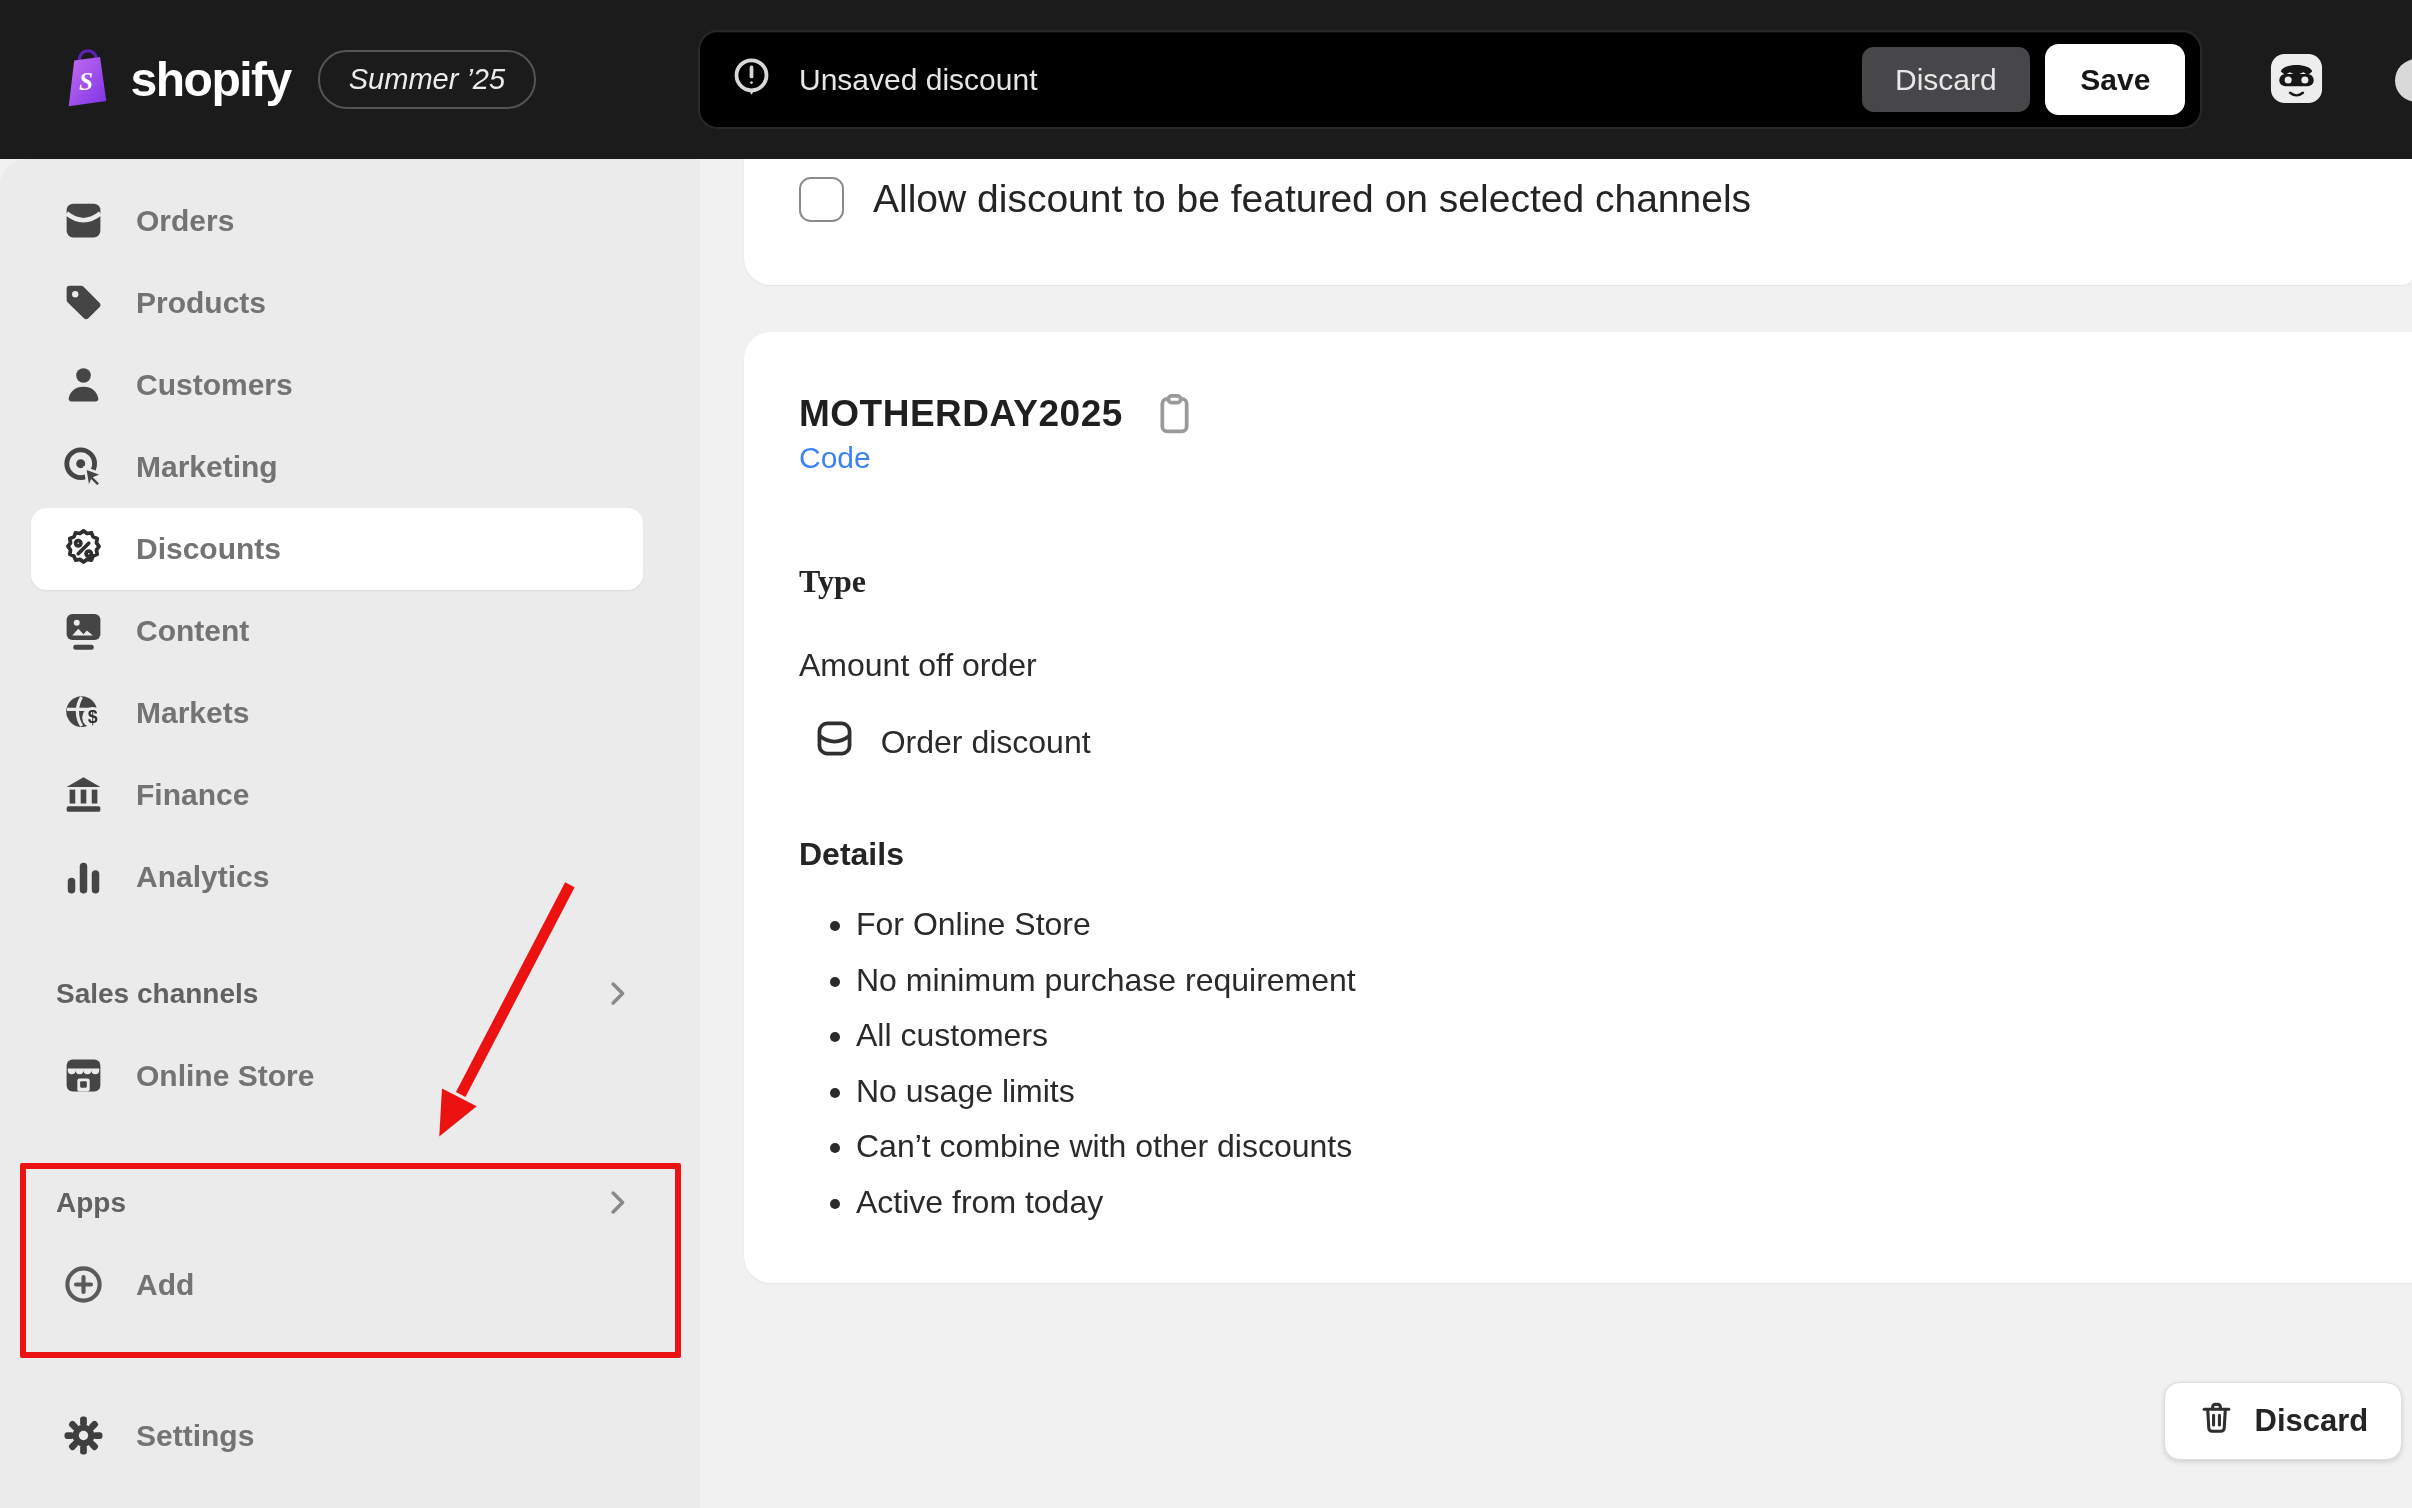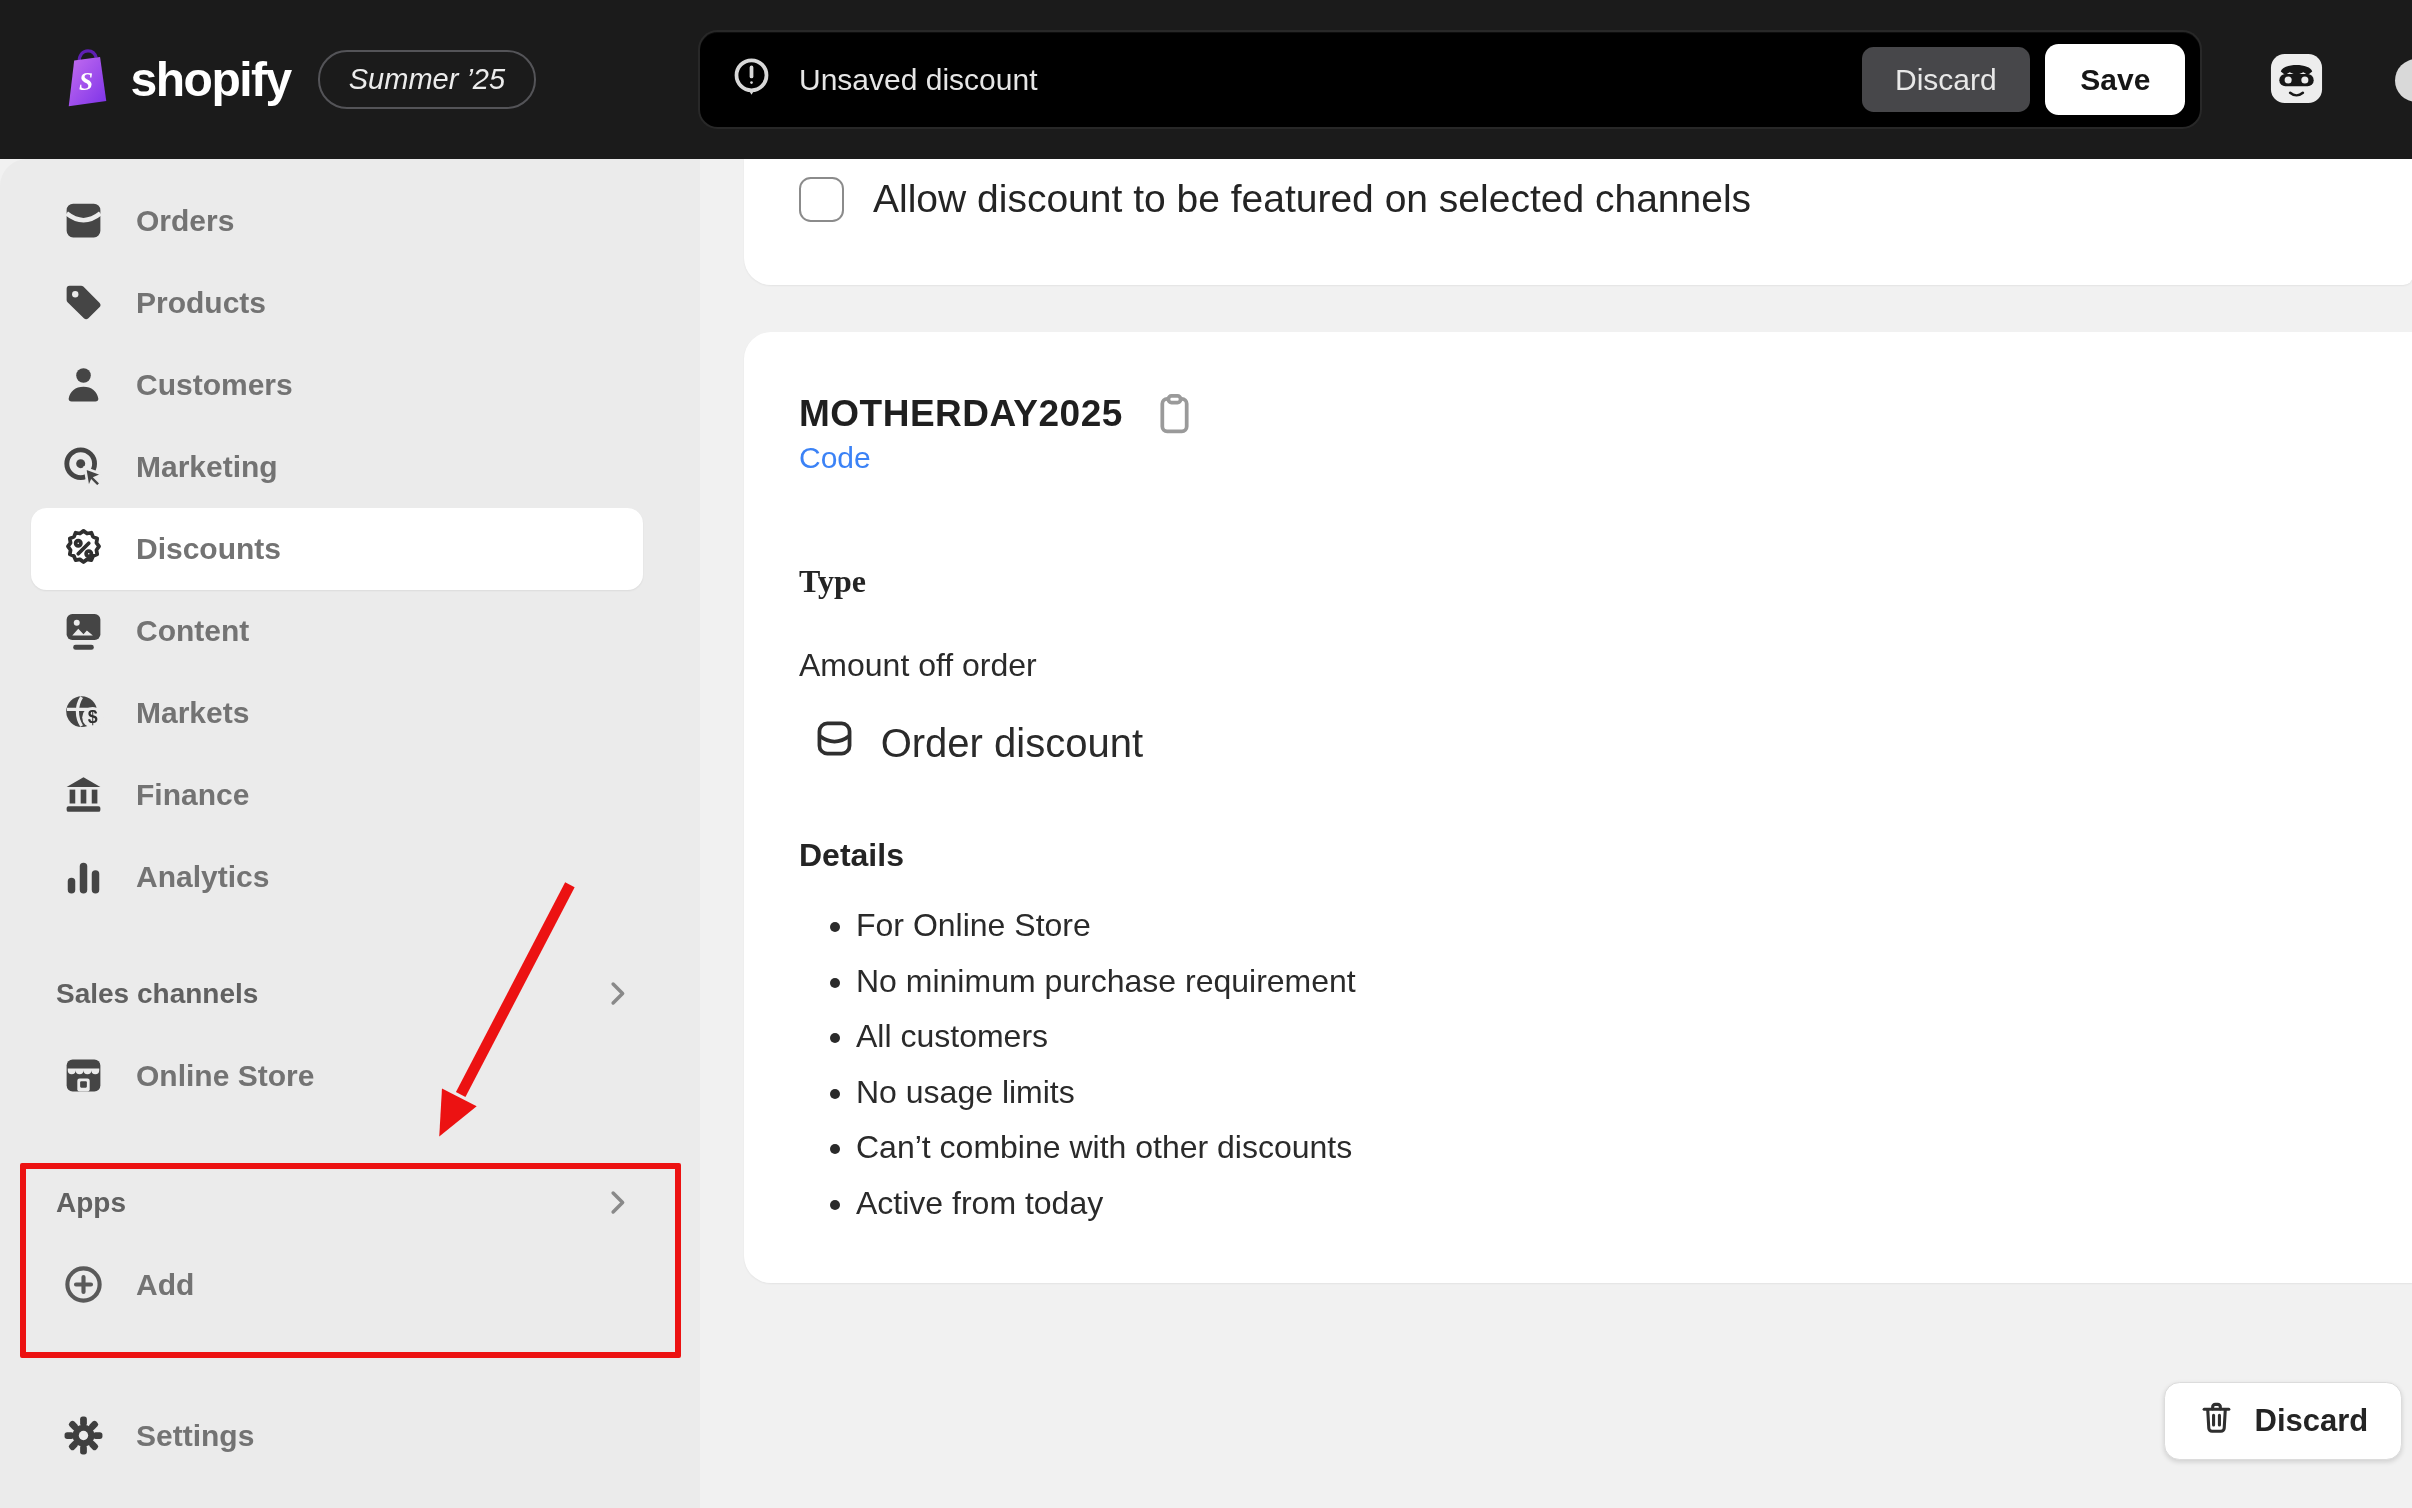--- a/index.html
+++ b/index.html
@@ -47,21 +47,21 @@
   .cb-label { font-size:39px; color:#242424; }
 
   .card2 { position:absolute; left:744px; top:173px; right:0; height:951px; background:#fff; border-radius:27px 0 0 27px; box-shadow:0 1px 2px rgba(0,0,0,0.06); padding:57px 0 0 55px; }
   .code-row { display:flex; align-items:center; gap:29px;text-align:right; }
   .code { font-size:37px; font-weight:700; color:#1f1f1f; letter-spacing:0.5px; }
   .copy-btn { background:none; border:none; width:45px; height:49px; }
   .code-caption { margin-top:3px; font-size:30px; color:#3b82f6; }
   .h-section { font-size:32px; font-weight:700; color:#242424; }
   .h-type { margin-top:88px;font-family:Liberation Serif, serif; }
   .type-value { margin-top:47px; font-size:32px; color:#2a2a2a; }
-  .method-row { margin-top:33px; display:flex; align-items:center; gap:25px; padding-left:13.7px; font-size:40px; color:#2a2a2a; }
+  .method-row { margin-top:33px; display:flex; align-items:center; gap:25px; padding-left:13.7px; font-size:32px; color:#2a2a2a; }
   .method-row .icn svg { width:43px; height:43px; }
   .h-details { margin-top:68px; }
   ul.details { margin-top:33px; padding-left:57px; list-style:disc; }
   ul.details li { font-size:32px; color:#2a2a2a; margin-bottom:18.5px; }
 
   .bottom-discard { position:absolute; right:10.7px; top:1223px; height:78px; display:flex; align-items:center; gap:19.5px; padding:0 33px; background:#fff; border:1px solid #dcdcdc; border-radius:15.6px; box-shadow:0 2px 4.9px rgba(0,0,0,0.14); font-size:31px; font-weight:600; color:#242424; font-family:inherit; }
 
   
   .anno-rect { position:absolute; left:19.5px; top:1163px; width:661px; height:195px; border:6.8px solid #ec1212; border-radius:2px; z-index:50; pointer-events:none; }
   .anno-arrow { position:absolute; left:410px; top:868px; z-index:50; pointer-events:none; }

